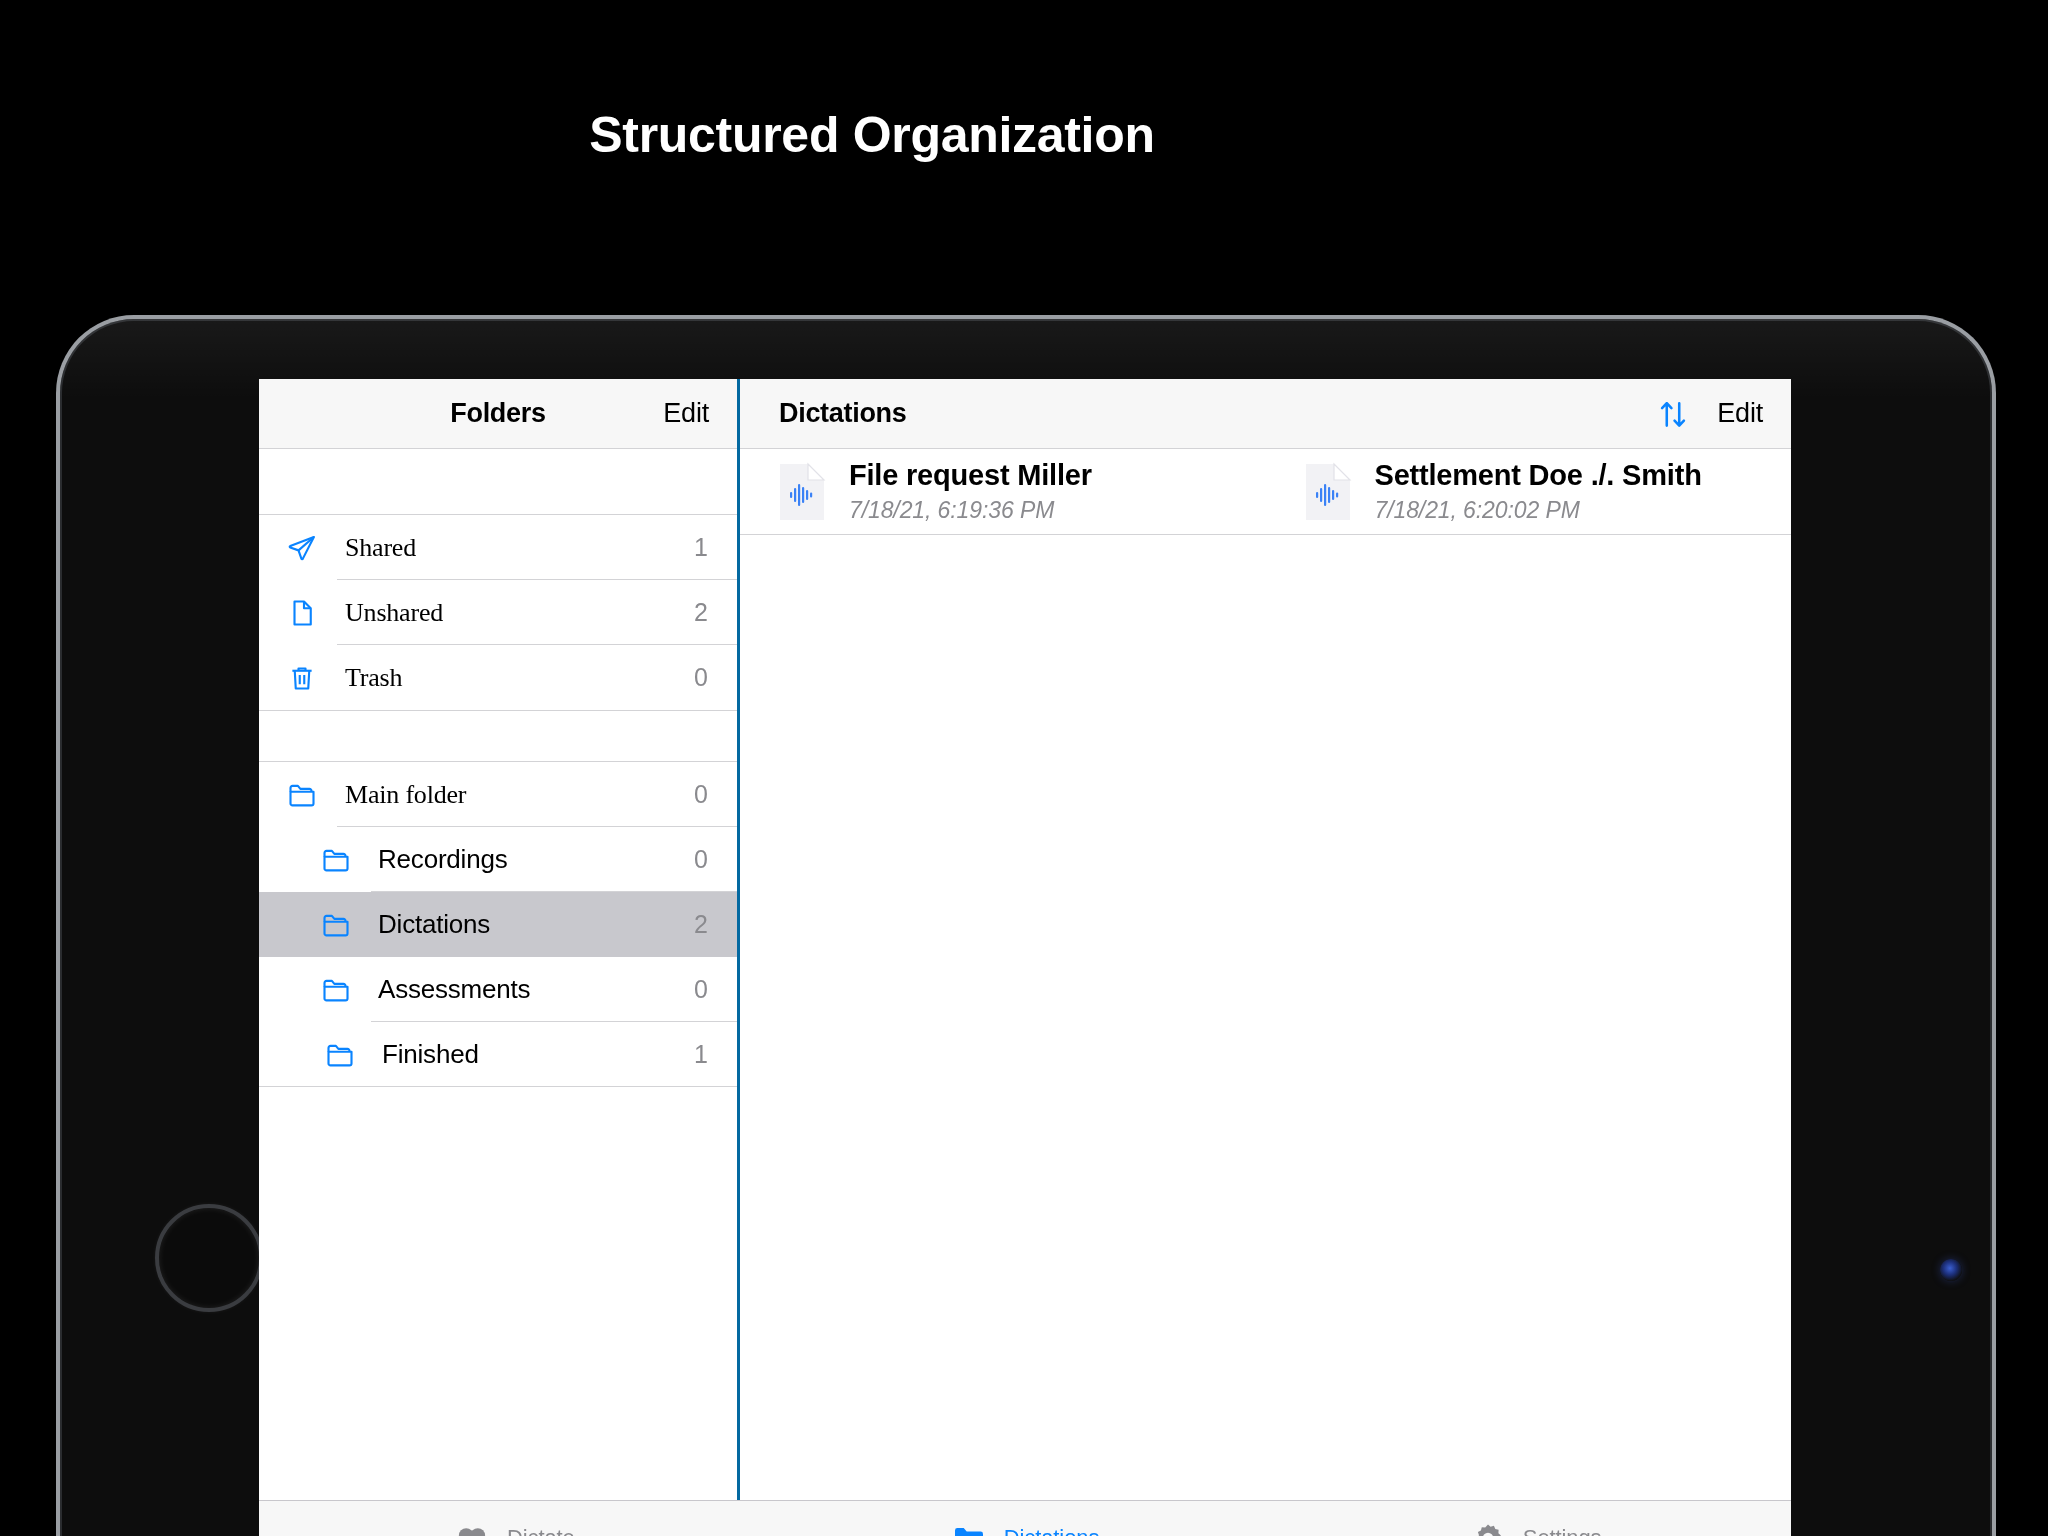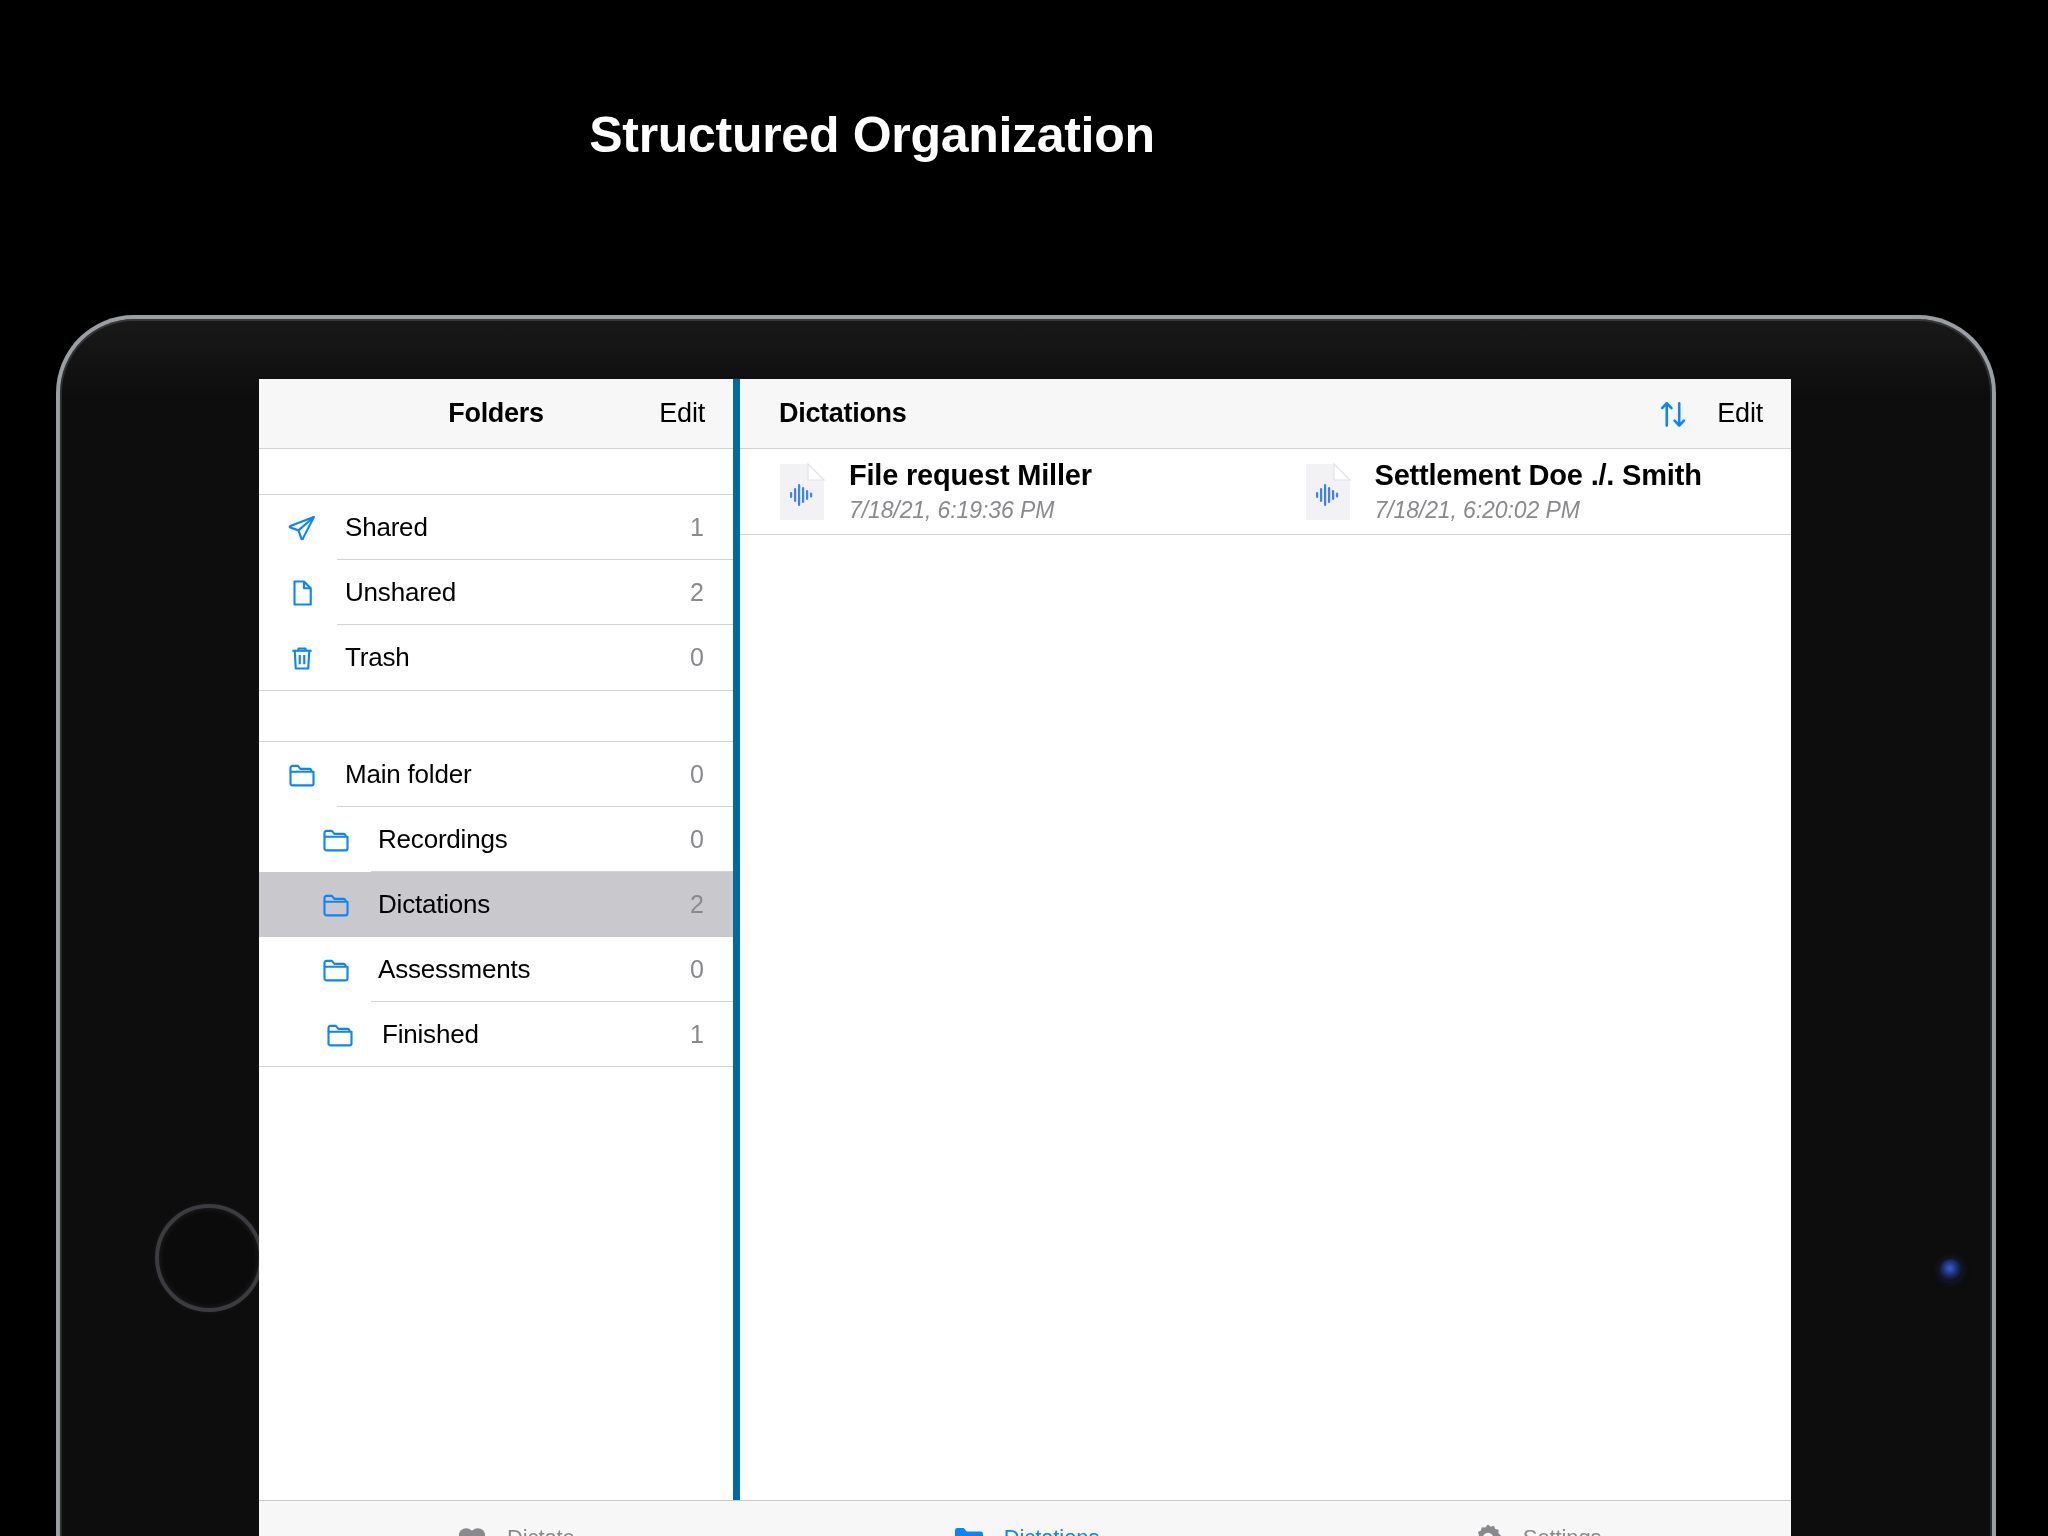--- a/index.html
+++ b/index.html
@@ -139,24 +139,25 @@
   }
   .battery span { display: block; height: 100%; width: 100%; background: #000; border-radius: 2px; }
 
   
   .split { flex: 1 1 auto; display: flex; min-height: 0; }
 
   .sidebar {
     width: 481px;
     flex: 0 0 481px;
     background: #ffffff;
-    border-right: 7px solid #0369a1;
+    border-right: 3px solid #0369a1;
     display: flex;
     flex-direction: column;
     min-height: 0;
+    gap: 20px;
   }
 
   .detail {
     flex: 1 1 auto;
     background: #ffffff;
     display: flex;
     flex-direction: column;
     min-height: 0;
   }
 
@@ -233,21 +234,21 @@
     white-space: nowrap;
   }
   .row-count {
     font-size: 25px;
     color: #8a8a8e;
     padding-right: 29px;
   }
 
   
   .ind0 { padding-left: 28px; }
-  .ind0 .row-label { padding-left: 28px; }
+  .ind0 .row-label { padding-left: 28px; font-family: Liberation Serif, serif; }
   .ind0 .sep { left: 78px; }
 
   .ind1 { padding-left: 62px; }
   .ind1 .row-label { padding-left: 27px; }
   .ind1 .sep { left: 112px; }
 
   .ind2 { padding-left: 66px; }
   .ind2 .row-label { padding-left: 27px; }
   .ind2 .sep { left: 146px; }
 

